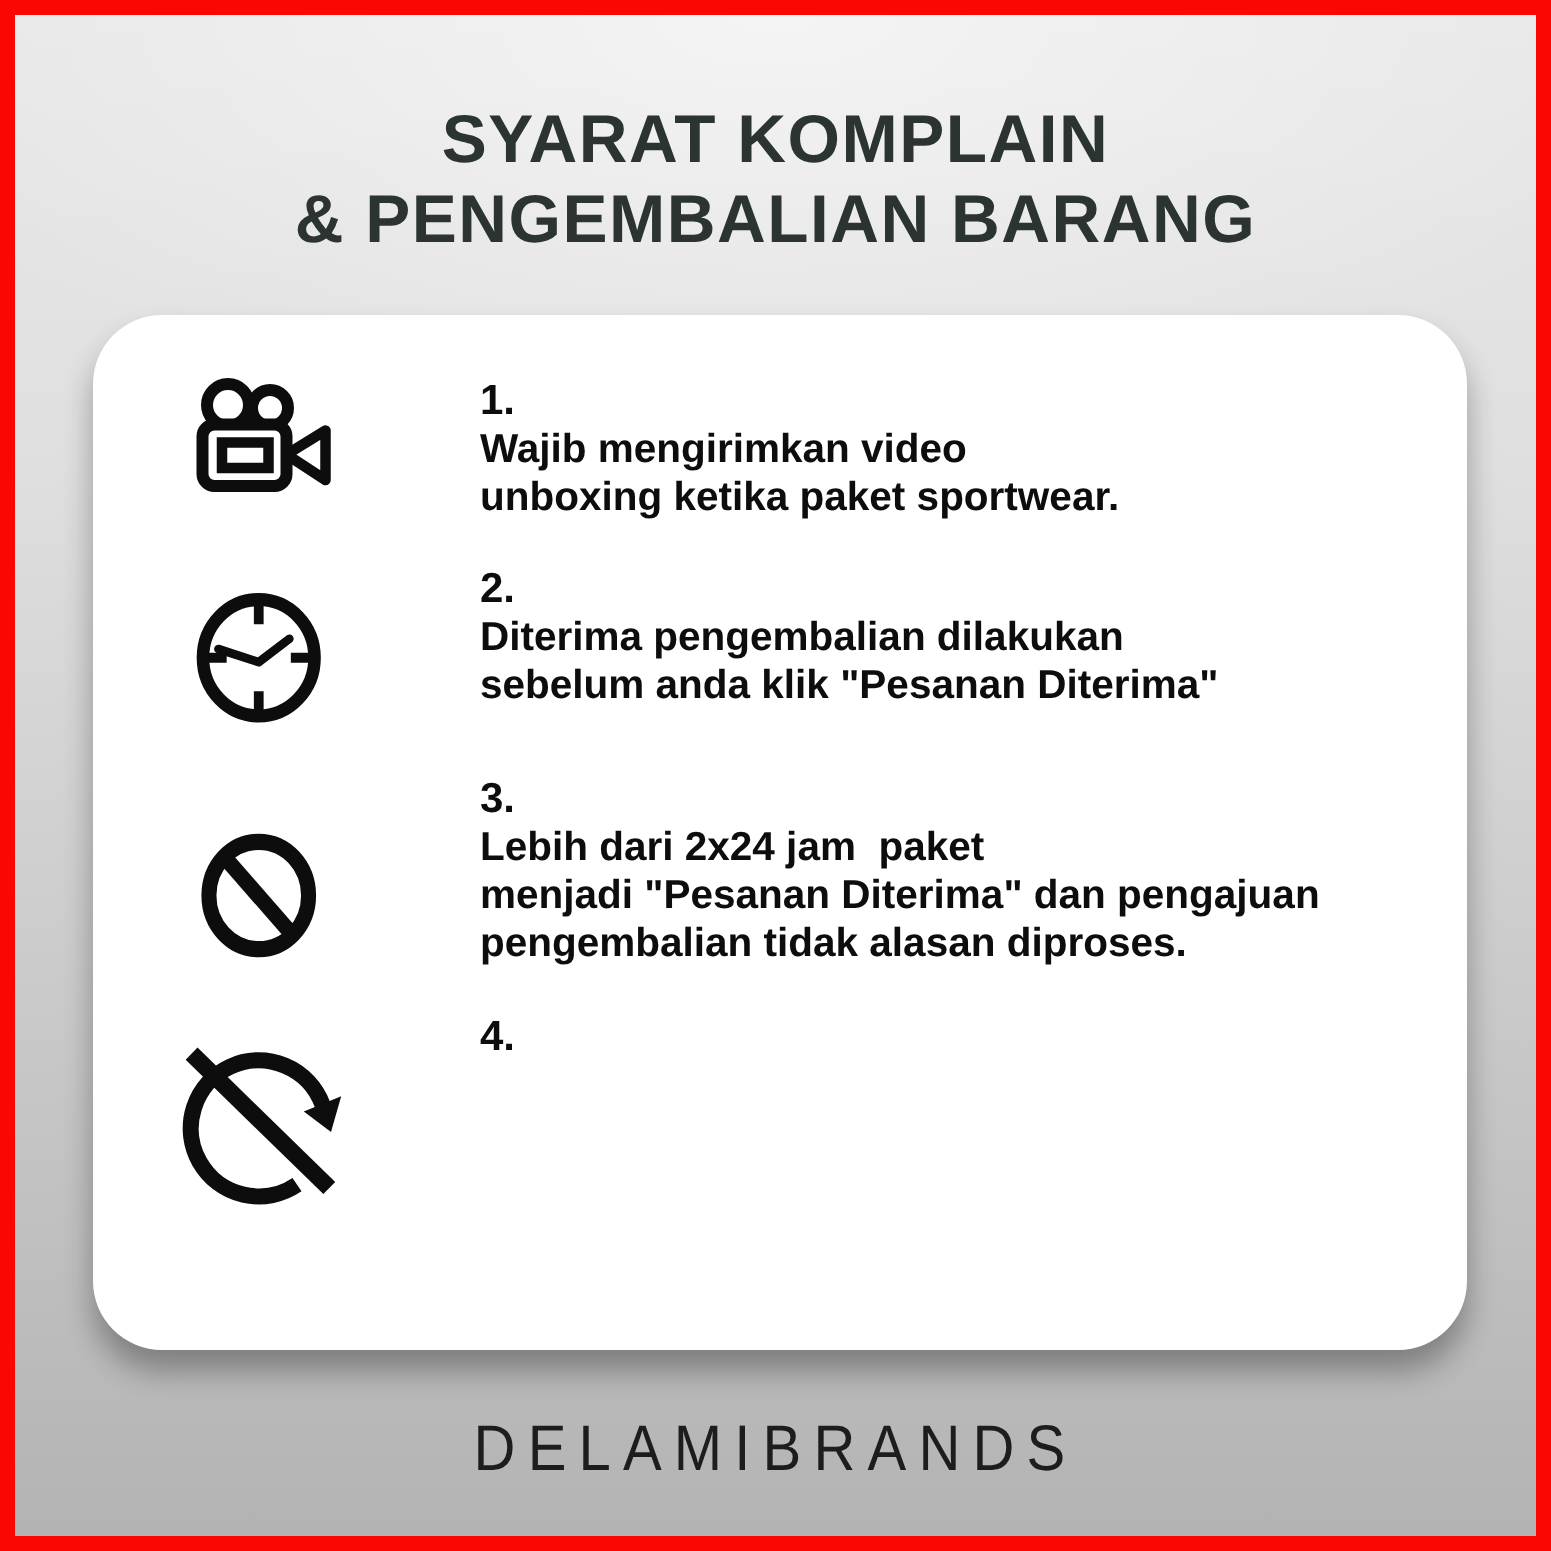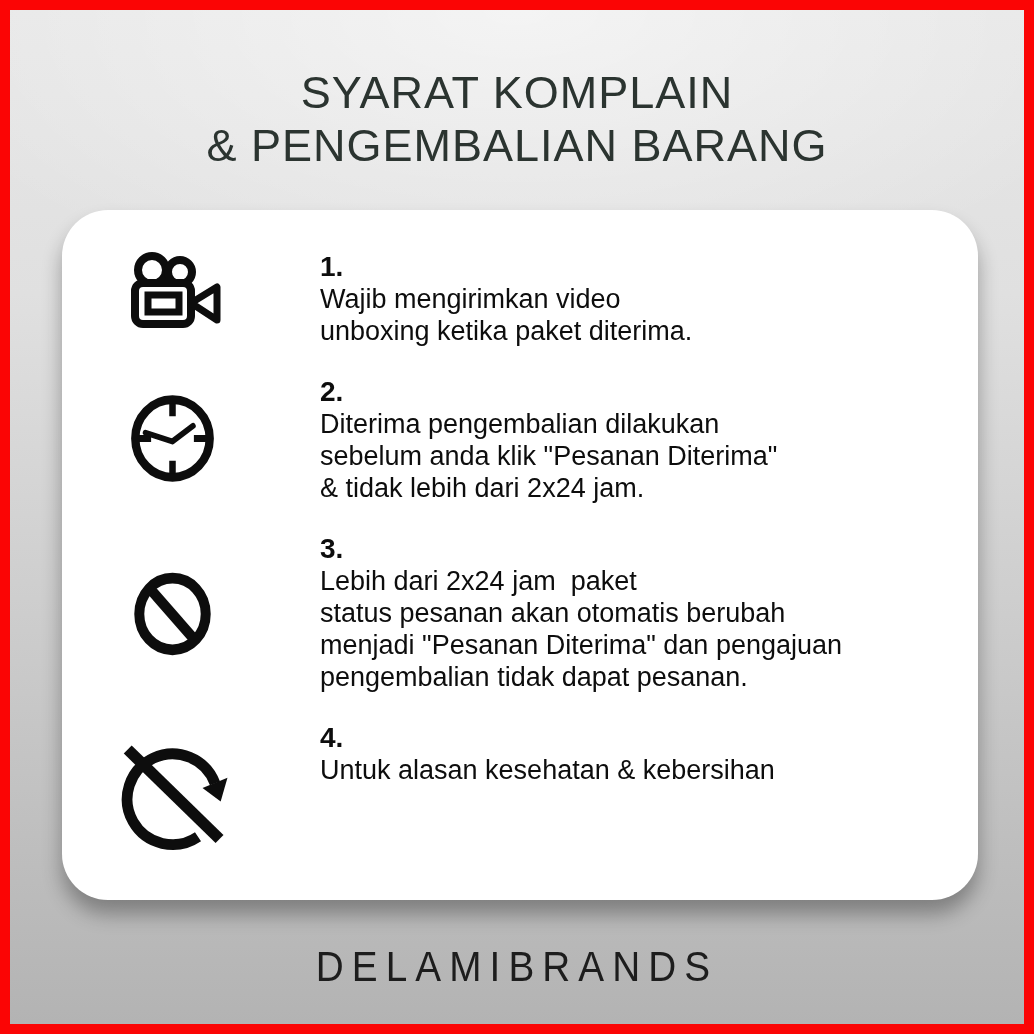--- a/index.html
+++ b/index.html
@@ -10,21 +10,21 @@
     position:relative; width:1034px; height:1034px;
     border:10px solid #fb0505;
     background:
       radial-gradient(90% 42% at 50% 0%, rgba(255,255,255,.55) 0%, rgba(255,255,255,0) 70%),
       linear-gradient(180deg,#e7e7e7 0%,#e0e0e0 28%,#cecece 58%,#b3b3b3 100%);
     overflow:hidden;
   }
 
   .title {
     position:absolute; top:56px; left:0; right:0;
-    text-align:center; font-weight:normal;
+    text-align:center; font-weight:bold;
     font-size:45px; line-height:53px; letter-spacing:1px;
     color:#2b3430;
   }
 
   .card {
     position:absolute; left:52px; top:200px;
     width:916px; height:690px;
     background:#ffffff; border-radius:46px;
     box-shadow:0 14px 20px rgba(0,0,0,.32);
     padding-top:40px;
@@ -37,21 +37,21 @@
     flex:0 0 220px; width:220px;
     display:flex; justify-content:center; align-items:flex-start;
   }
   .icon-col svg { display:block; }
   .clock-icon      { padding-top:15px; }
   .prohibited-icon { padding-top:33px; }
   .no-return-icon  { padding-top:16px; }
 
   .item-body { margin-left:38px; }
   .num  { font-weight:bold; font-size:28px; line-height:33px; color:#0d0d0d; }
-  .line { font-weight:normal; font-size:27px; line-height:32px; color:#0d0d0d; white-space:pre; }
+  .line { font-weight:bold; font-size:27px; line-height:32px; color:#0d0d0d; white-space:pre; }
 
   .brand {
     position:absolute; left:0; right:0; top:932px;
     text-align:center;
     font-size:43px; line-height:48px;
     letter-spacing:9px; font-weight:400; color:#1d1d1d;
     transform:scaleX(.9);
   }
 </style>
 </head>
@@ -73,73 +73,70 @@
     <circle cx="59" cy="22" r="12" fill="#fff" stroke="#0d0d0d" stroke-width="8"></circle>
     <rect x="14" y="33" width="56" height="41" rx="8" fill="#fff" stroke="#0d0d0d" stroke-width="8"></rect>
     <path d="M70 53 L96 37 L96 70 Z" fill="#fff" stroke="#0d0d0d" stroke-width="7" stroke-linejoin="round"></path>
     <rect x="27" y="45" width="31" height="17" fill="#fff" stroke="#0d0d0d" stroke-width="7"></rect>
   </svg>
 </div>
     <div class="item-body">
       <div class="num">1.</div>
       <div class="lines">
               <div class="line">Wajib mengirimkan video</div>
-              <div class="line">unboxing ketika paket diterima.</div>
+              <div class="line">unboxing ketika paket sportwear.</div>
             </div>
     </div>
   </div>
 
   <div class="item">
     <div class="icon-col clock-icon">
   <svg width="93" height="97" viewBox="0 0 100 100" fill="none" preserveAspectRatio="none">
     <circle cx="50" cy="50" r="40" fill="#fff" stroke="#0d0d0d" stroke-width="9"></circle>
     <path d="M50 14 V27 M86 50 H73 M50 86 V73 M14 50 H27" stroke="#0d0d0d" stroke-width="7"></path>
     <path d="M50 53 L21 44 M50 53 L72 37" stroke="#0d0d0d" stroke-width="6" stroke-linecap="round"></path>
   </svg>
 </div>
     <div class="item-body">
       <div class="num">2.</div>
       <div class="lines">
               <div class="line">Diterima pengembalian dilakukan</div>
               <div class="line">sebelum anda klik "Pesanan Diterima"</div>
-              <div class="line">&amp; tidak lebih dari 2x24 jam.</div>
             </div>
     </div>
   </div>
 
   <div class="item">
     <div class="icon-col prohibited-icon">
   <svg width="91" height="98" viewBox="0 0 100 100" fill="none" preserveAspectRatio="none">
     <circle cx="50" cy="50" r="36.5" fill="none" stroke="#0d0d0d" stroke-width="11"></circle>
     <line x1="26" y1="25" x2="74" y2="76" stroke="#0d0d0d" stroke-width="11"></line>
   </svg>
 </div>
     <div class="item-body">
       <div class="num">3.</div>
       <div class="lines">
               <div class="line">Lebih dari 2x24 jam  paket</div>
-              <div class="line">status pesanan akan otomatis berubah</div>
               <div class="line">menjadi "Pesanan Diterima" dan pengajuan</div>
-              <div class="line">pengembalian tidak dapat pesanan.</div>
+              <div class="line">pengembalian tidak alasan diproses.</div>
             </div>
     </div>
   </div>
 
   <div class="item">
     <div class="icon-col no-return-icon">
   <svg width="119" height="119" viewBox="0 0 105 105" fill="none">
     <path d="M75 88 A40 40 0 1 1 90 41" fill="none" stroke="#0d0d0d" stroke-width="9.5"></path>
     <polygon points="79,45 101,36 95,57" fill="#0d0d0d"></polygon>
     <line x1="13" y1="11" x2="94" y2="90" stroke="#0d0d0d" stroke-width="10"></line>
   </svg>
 </div>
     <div class="item-body">
       <div class="num">4.</div>
       <div class="lines">
-              <div class="line">Untuk alasan kesehatan &amp; kebersihan</div>
             </div>
     </div>
   </div>
 </div>
   </div>
 
   <div class="brand">DELAMIBRANDS</div>
 
 </div>
 

